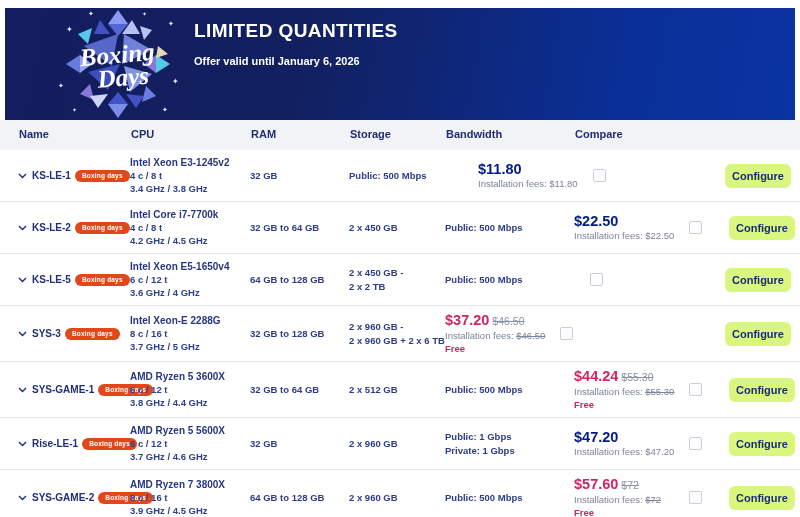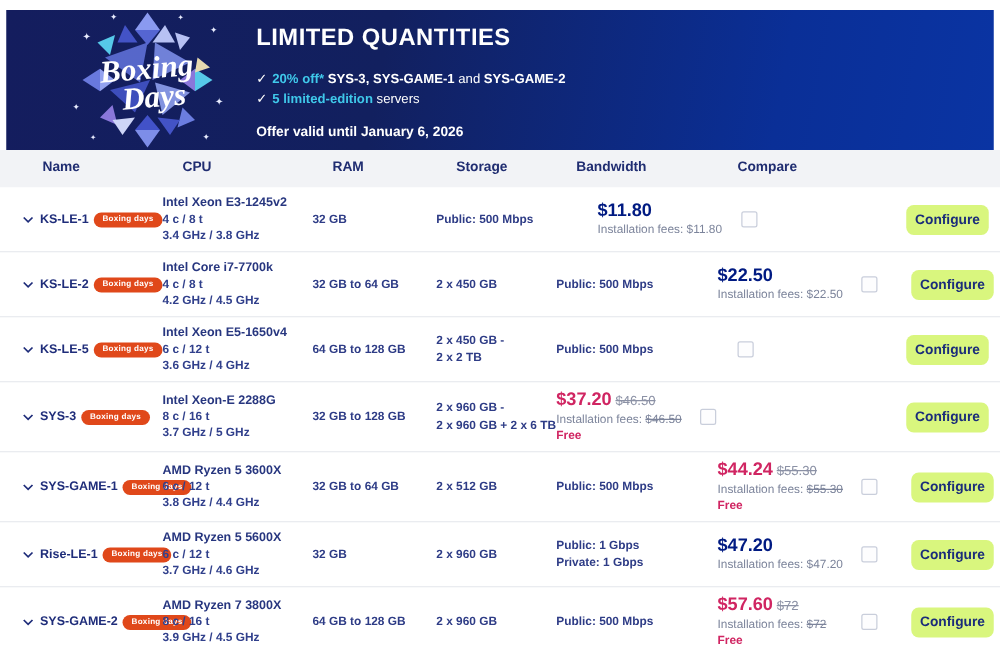--- a/index.html
+++ b/index.html
@@ -6,33 +6,33 @@
   html,body { background:#fff; }
   body { font-family:"Liberation Sans", sans-serif; width:800px; height:517px; overflow:hidden; }
   .page { width:800px; height:517px; position:relative; background:#fff; }
 
   
   .banner {
     margin:8px 5px 0 5px; height:112px; position:relative; overflow:hidden;
     background:linear-gradient(100deg,#141d5e 0%,#12205f 38%,#0a2f97 78%,#0a34a3 100%);
   }
   .logo-svg { position:absolute; left:18px; top:0; }
-  .banner-text { position:absolute; left:200px; top:12px; color:#fff; }
+  .banner-text { position:absolute; left:189px; top:12px; color:#fff; }
   .banner-title { font-size:19px; font-weight:bold; letter-spacing:.4px; }
   .banner-bullets { margin-top:13px; font-size:10.5px; line-height:16px; }
   .chk { color:#fff; margin-right:4px; font-weight:400; }
   .accent { color:#3fc8ea; font-weight:bold; }
   .bwhite { color:#fff; font-weight:bold; }
   .bnorm { color:#fff; font-weight:400; }
   .banner-validity { margin-top:13px; font-size:11px; font-weight:bold; }
 
   
   .thead {
     display:flex; align-items:flex-start; background:#f2f3f6;
-    padding:8px 0 7px 16px; margin-top:0; min-height:30px;
+    padding:8px 0 7px 1px; margin-top:0; min-height:30px;
   }
   .thead .hcell { font-size:11px; font-weight:bold; color:#202d71; }
   .col { flex:none; }
   .c-name { width:130px; padding-left:18px; display:flex; align-items:center; white-space:nowrap; }
   .c-cpu { width:120px; }
   .c-ram { width:99px; }
   .c-storage { width:96px; }
   .c-bw { width:129px; }
   .c-price { width:99px; }
   .c-compare { width:56px; }
@@ -117,32 +117,20 @@
 
         <g transform="rotate(-5)" font-family="'Liberation Serif', serif" font-style="italic" font-weight="bold" fill="#ffffff" text-anchor="middle">
           <text x="0" y="-1" font-size="25">Boxing</text>
           <text x="4" y="22" font-size="25">Days</text>
         </g>
       </g>
     </svg>
 
     <div class="banner-text">
       <div class="banner-title">LIMITED QUANTITIES</div>
-      <div class="banner-bullets">
-        <div>
-          <span class="chk">✓</span><span class="accent">20% off*</span>
-          <span class="bwhite">SYS-3, SYS-GAME-1</span>
-          <span class="bnorm">and</span>
-          <span class="bwhite">SYS-GAME-2</span>
-        </div>
-        <div>
-          <span class="chk">✓</span><span class="accent">5 limited-edition</span>
-          <span class="bnorm">servers</span>
-        </div>
-      </div>
       <div class="banner-validity">Offer valid until January 6, 2026</div>
     </div>
   </div>
 
   <div class="thead">
     <div class="col c-name hcell">Name</div>
     <div class="col c-cpu hcell">CPU</div>
     <div class="col c-ram hcell">RAM</div>
     <div class="col c-storage hcell">Storage</div>
     <div class="col c-bw hcell">Bandwidth</div>

